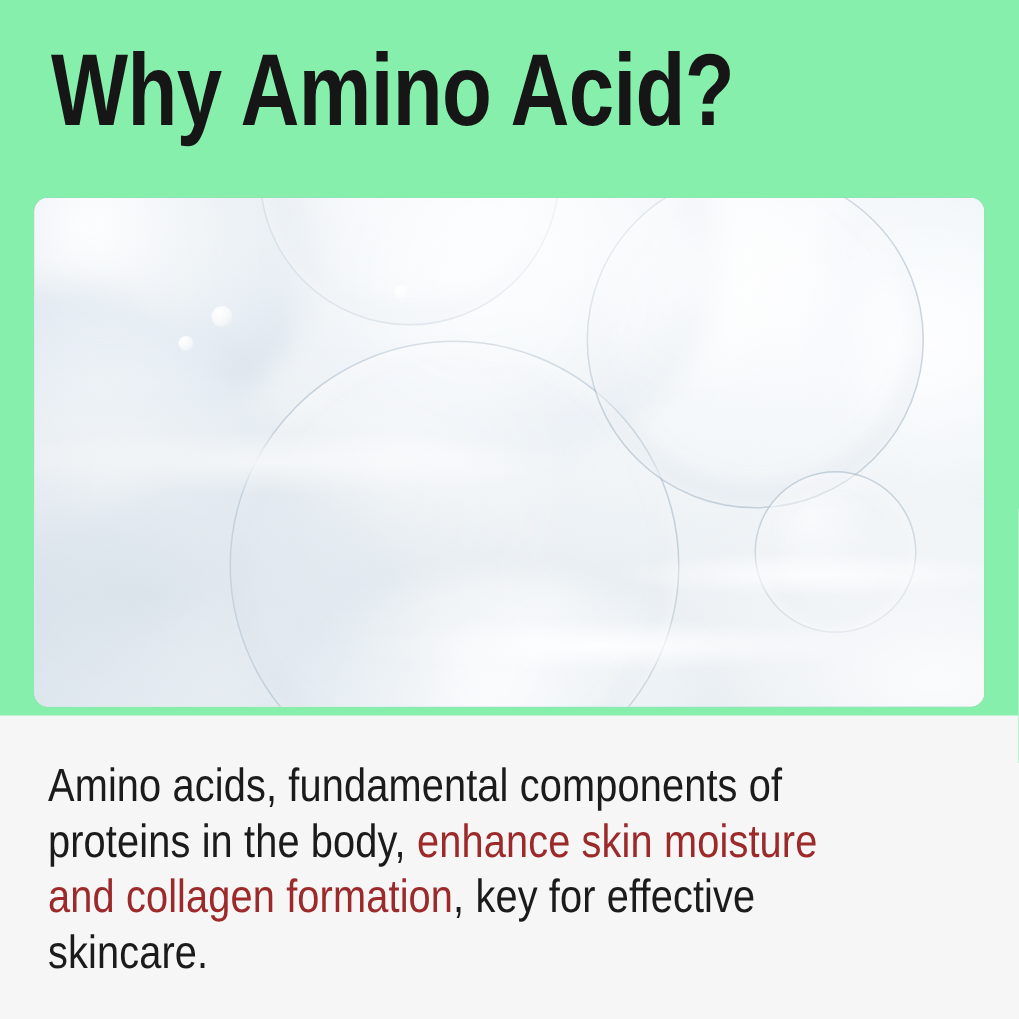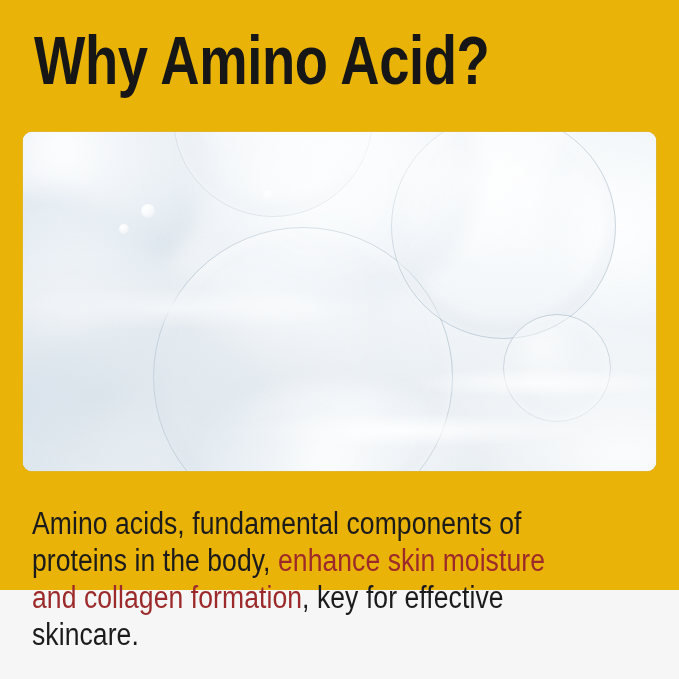--- a/index.html
+++ b/index.html
@@ -9,22 +9,22 @@
   body {
     width: 679px;
     height: 679px;
     background: #f6f6f6;
     font-family: "Liberation Sans", sans-serif;
     overflow: hidden;
   }
   .page {
     position: relative;
     width: 679px;
-    height: 590px;
-    background: #eab308;
+    height: 477px;
+    background: #86efac;
   }
 
   
   .title {
     position: absolute;
     left: 34px;
     top: 24px;
     width: 610px;
     font-family: "Liberation Sans Narrow", "Liberation Sans", sans-serif;
     font-size: 68px;

